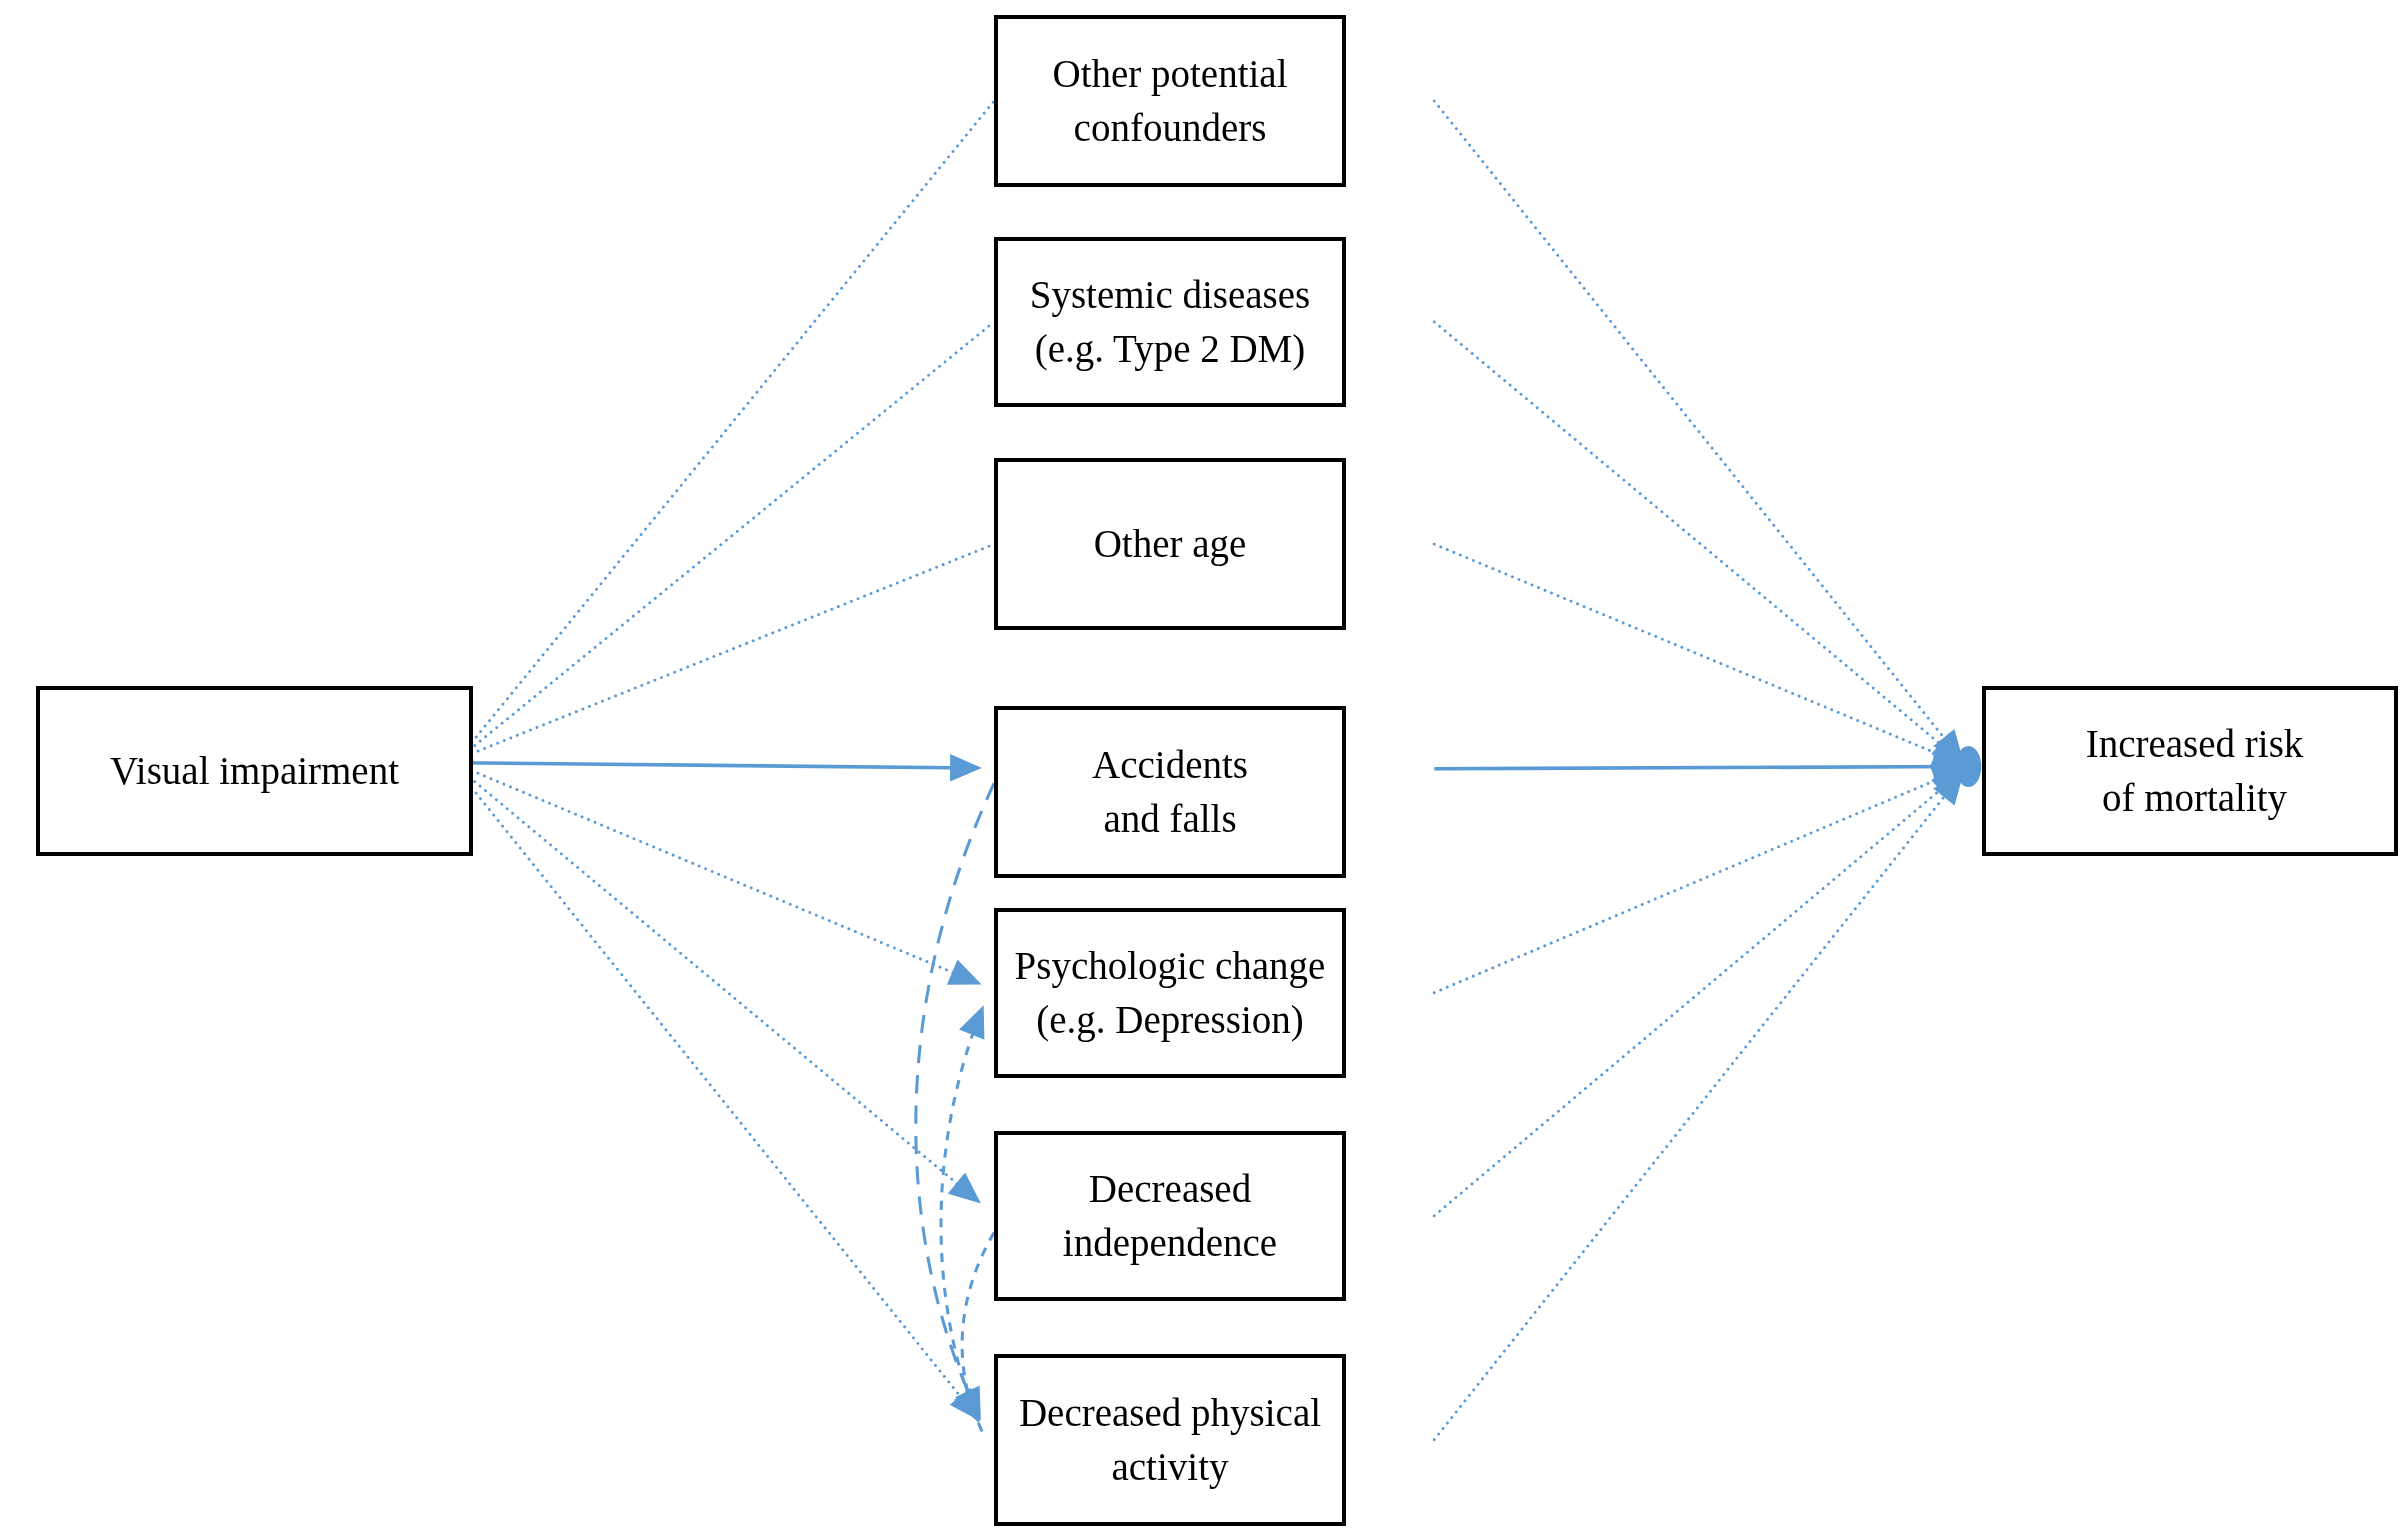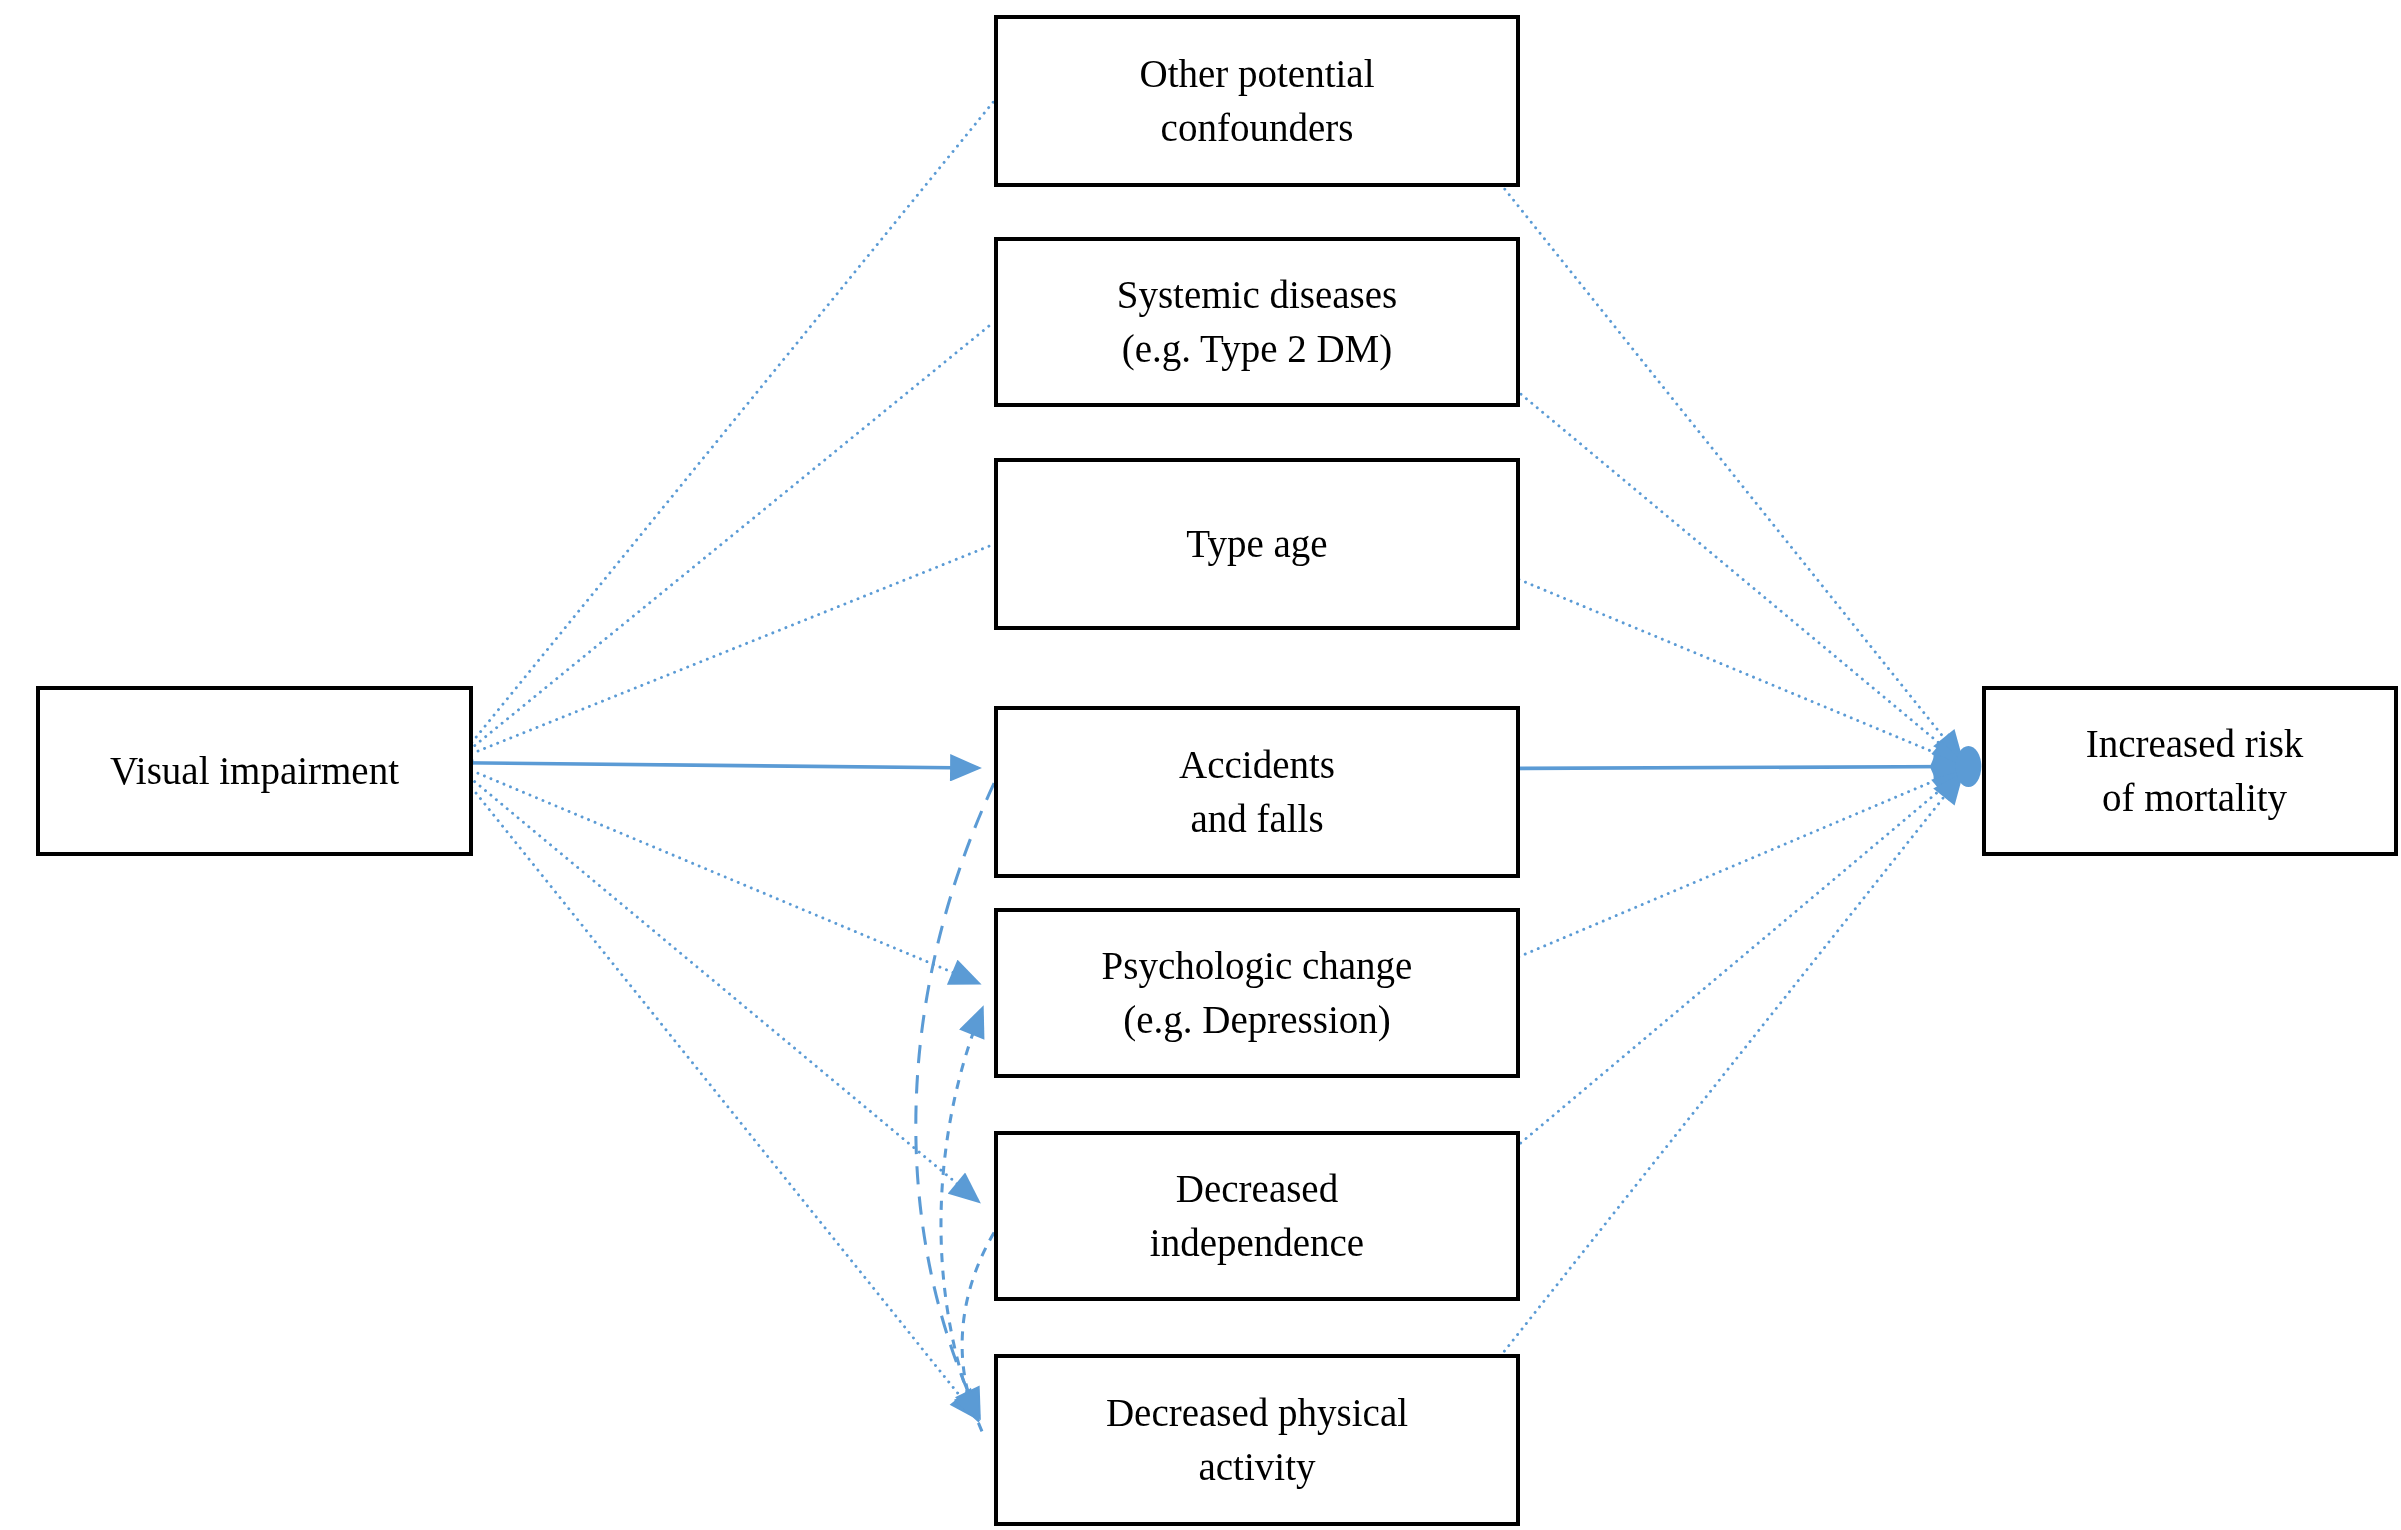--- a/index.html
+++ b/index.html
@@ -35,21 +35,21 @@
     align-items: center;
     justify-content: center;
     text-align: center;
     font-size: 39px;
     line-height: 1.38;
     color: #000000;
   }
   .node .label { white-space: pre-line; }
   .node.source { left: 36px;   top: 686px;  width: 437px; height: 170px; }
   .node.target { left: 1982px; top: 686px;  width: 416px; height: 170px; padding-left: 9px; }
-  .node.m      { left: 994px; width: 526px; }
+  .node.m      { left: 994px; width: 352px; }
   .node.m1 { top: 15px;   height: 172px; }
   .node.m2 { top: 237px;  height: 170px; justify-content: center; }
   .node.m3 { top: 458px;  height: 172px; }
   .node.m4 { top: 706px;  height: 172px; }
   .node.m5 { top: 908px; height: 170px; }
   .node.m6 { top: 1131px; height: 170px; }
   .node.m7 { top: 1354px; height: 172px; }
 </style>
 </head>
 <body>
@@ -93,21 +93,21 @@
 
   <div class="node m m1">
     <span class="label">Other potential
 confounders</span>
   </div>
   <div class="node m m2">
     <span class="label">Systemic diseases
 (e.g. Type 2 DM)</span>
   </div>
   <div class="node m m3">
-    <span class="label">Type age</span>
+    <span class="label">Other age</span>
   </div>
   <div class="node m m4">
     <span class="label">Accidents
 and falls</span>
   </div>
   <div class="node m m5">
     <span class="label">Psychologic change
 (e.g. Depression)</span>
   </div>
   <div class="node m m6">

